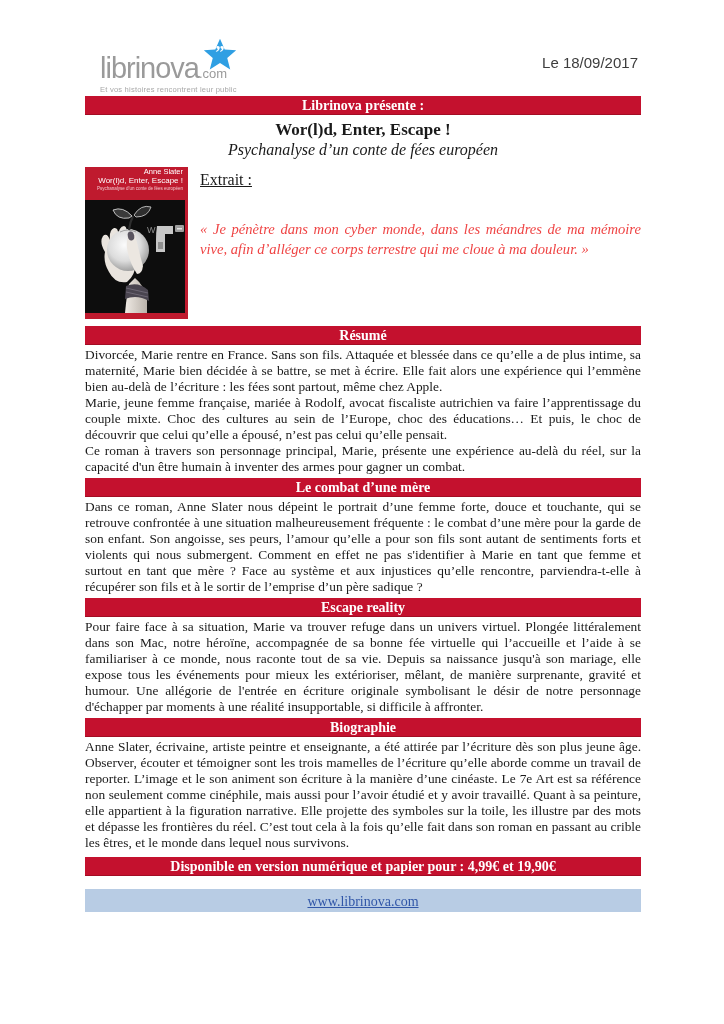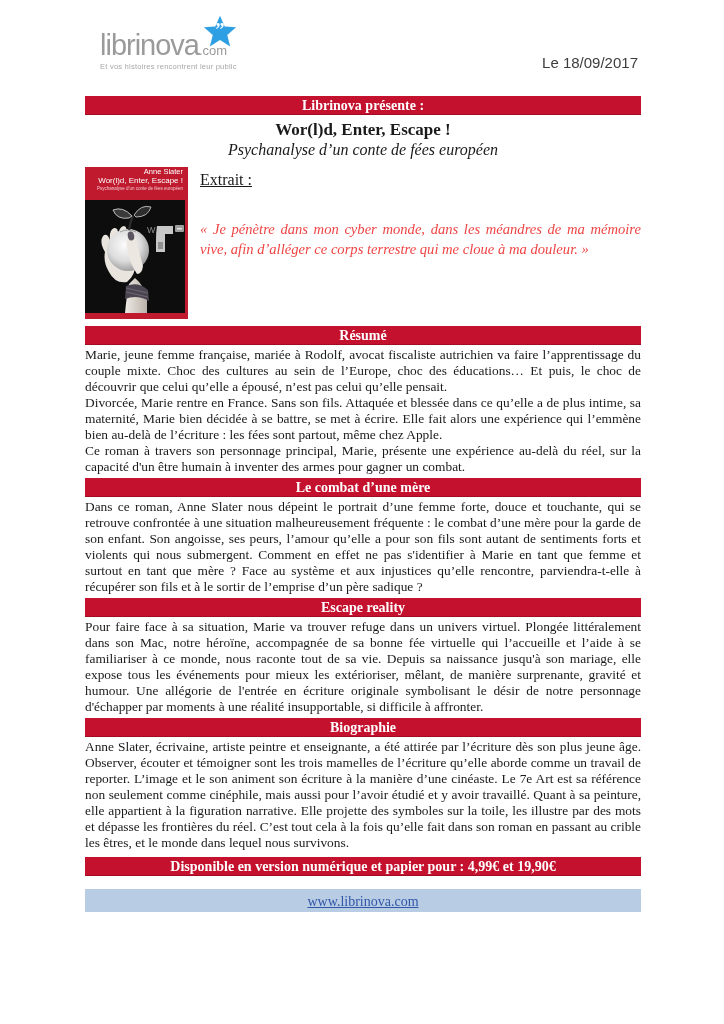--- a/index.html
+++ b/index.html
@@ -8,21 +8,21 @@
     width: 724px; height: 1024px;
     font-family: "Liberation Serif", serif;
     color: #1a1a1a;
     position: relative;
     overflow: hidden;
   }
   .page { position: absolute; left: 0; top: 0; width: 724px; height: 1024px; }
 
   
   .header { position: absolute; left: 85px; top: 24px; width: 556px; height: 62px; }
-  .logo { position: absolute; left: 15px; top: 7px; width: 190px; }
+  .logo { position: absolute; left: 15px; top: 30px; width: 190px; }
   .logo-line { font-family: "Liberation Sans", sans-serif; color: #9a9a9a; line-height: 1; white-space: nowrap; }
   .logo-main { font-size: 29px; letter-spacing: -1px; }
   .logo-tld  { font-size: 13px; letter-spacing: 0; }
   .logo-star { position: absolute; left: 103px; top: -16px; width: 34px; height: 34px; }
   .logo-tagline { font-family: "Liberation Sans", sans-serif; font-size: 7.6px; color: #a8a8a8; margin-top: 2px; letter-spacing: 0.2px; }
   .date { position: absolute; right: 3px; top: 30px; font-family: "Liberation Sans", sans-serif; font-size: 15px; color: #3d3d3d; }
 
   
   .banner {
     width: 556px; margin-left: 85px;
@@ -158,22 +158,22 @@
     <div class="extract-col">
       <div class="extract-label">Extrait :</div>
       <div class="extract-quote">« Je pénètre dans mon cyber monde, dans les méandres de ma mémoire vive, afin d’alléger ce corps terrestre qui me cloue à ma douleur. »</div>
     </div>
   </div>
 
   <div class="gap8"></div>
 
   <div class="banner">Résumé</div>
   <div class="sect-text">
+    <p>Divorcée, Marie rentre en France. Sans son fils. Attaquée et blessée dans ce qu’elle a de plus intime, sa maternité, Marie bien décidée à se battre, se met à écrire. Elle fait alors une expérience qui l’emmène bien au-delà de l’écriture : les fées sont partout, même chez Apple.</p>
     <p>Marie, jeune femme française, mariée à Rodolf, avocat fiscaliste autrichien va faire l’apprentissage du couple mixte. Choc des cultures au sein de l’Europe, choc des éducations… Et puis, le choc de découvrir que celui qu’elle a épousé, n’est pas celui qu’elle pensait.</p>
-    <p>Divorcée, Marie rentre en France. Sans son fils. Attaquée et blessée dans ce qu’elle a de plus intime, sa maternité, Marie bien décidée à se battre, se met à écrire. Elle fait alors une expérience qui l’emmène bien au-delà de l’écriture : les fées sont partout, même chez Apple.</p>
     <p>Ce roman à travers son personnage principal, Marie, présente une expérience au-delà du réel, sur la capacité d'un être humain à inventer des armes pour gagner un combat.</p>
   </div>
 
   <div class="banner">Le combat d’une mère</div>
   <div class="sect-text">
     <p>Dans ce roman, Anne Slater nous dépeint le portrait d’une femme forte, douce et touchante, qui se retrouve confrontée à une situation malheureusement fréquente : le combat d’une mère pour la garde de son enfant. Son angoisse, ses peurs, l’amour qu’elle a pour son fils sont autant de sentiments forts et violents qui nous submergent. Comment en effet ne pas s'identifier à Marie en tant que femme et surtout en tant que mère ? Face au système et aux injustices qu’elle rencontre, parviendra-t-elle à récupérer son fils et à le sortir de l’emprise d’un père sadique ?</p>
   </div>
 
   <div class="banner">Escape reality</div>
   <div class="sect-text">

